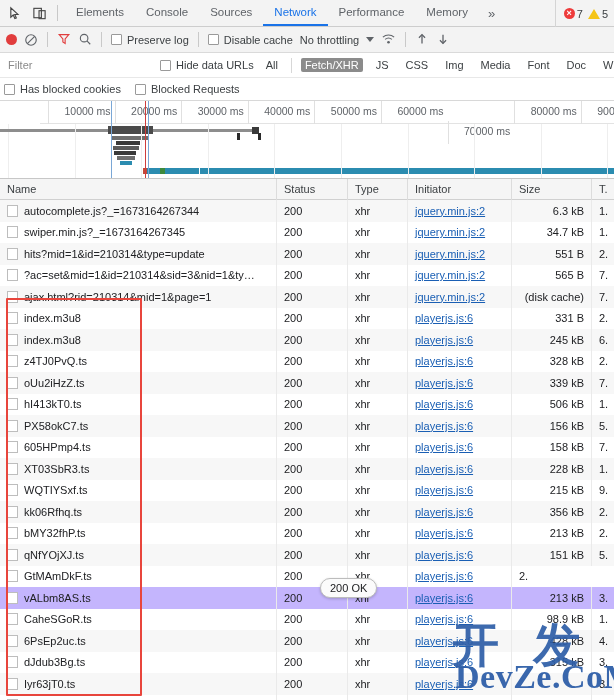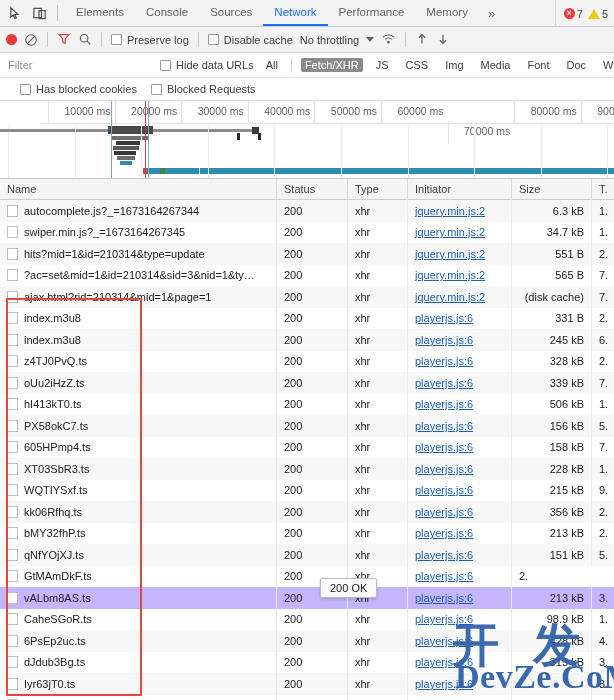--- a/index.html
+++ b/index.html
@@ -75,21 +75,21 @@
   }
   .filter-input::placeholder { color: #8a8a8a; }
   .fsep { width: 1px; height: 15px; background: #d7d7d7; }
   .types { display: flex; align-items: center; gap: 9px; font-size: 11px; color: #3c4043; }
   .type-chip { padding: 1px 4px; border-radius: 2px; white-space: nowrap; cursor: default; }
   .type-chip.sel { background: #8b8b8b; color: #fff; }
 
   
   .blockedbar {
     height: 23px; display: flex; align-items: center; gap: 14px;
-    background: #fff; border-bottom: 1px solid #d8d8d8; padding: 0 20px;
+    background: #fff; border-bottom: 1px solid #d8d8d8; padding: 0 4px;
   }
 
   
   .timeline { height: 78px; background: #fff; border-bottom: 1px solid #c7c7c7; position: relative; overflow: hidden; padding-left: 40px; }
   .ruler { height: 23px; position: relative; border-bottom: 1px solid #e3e3e3; }
   .tick { position: absolute; top: 0; height: 23px; border-left: 1px solid #e0e0e0; }
   .tick span { position: absolute; right: 4px; top: 4px; font-size: 10.5px; color: #5f6368; white-space: nowrap; }
   .wf { position: absolute; left: 0; top: 23px; right: 0; bottom: 0; }
   .gl { position: absolute; top: 0; bottom: 0; border-left: 1px solid #eeeeee; }
   .bar { position: absolute; background: #3a3a3a; height: 3px; }
@@ -692,18 +692,18 @@
           <div class="td c-size">
             <span class="sz">265 kB</span>
           </div>
           <div class="td c-time">3.</div>
         </div>
       </div>
   </div>
 
   <div class="redbox" style="left:6px; top:298px; width:136px; height:398px;"></div>
 
-  <div class="tooltip" style="left:320px; top:578px;">200 OK</div>
+  <div class="tooltip" style="left:320px; top:578px;border-radius:10px;">200 OK</div>
 
   <div class="watermark wm-cn" style="left:452px; top:614px;">开 发 者</div>
   <div class="watermark wm-en" style="left:455px; top:658px;">DevZe.CoM</div>
 
 </div>
 
 </body></html>

